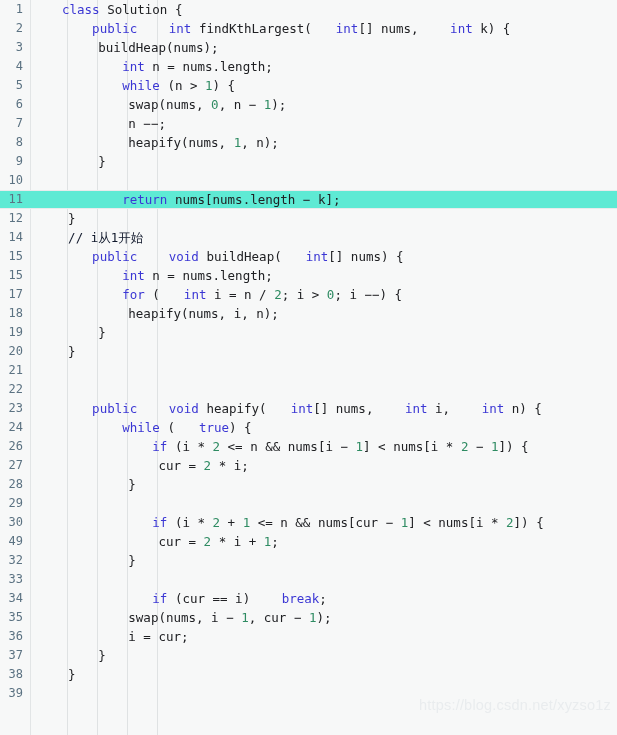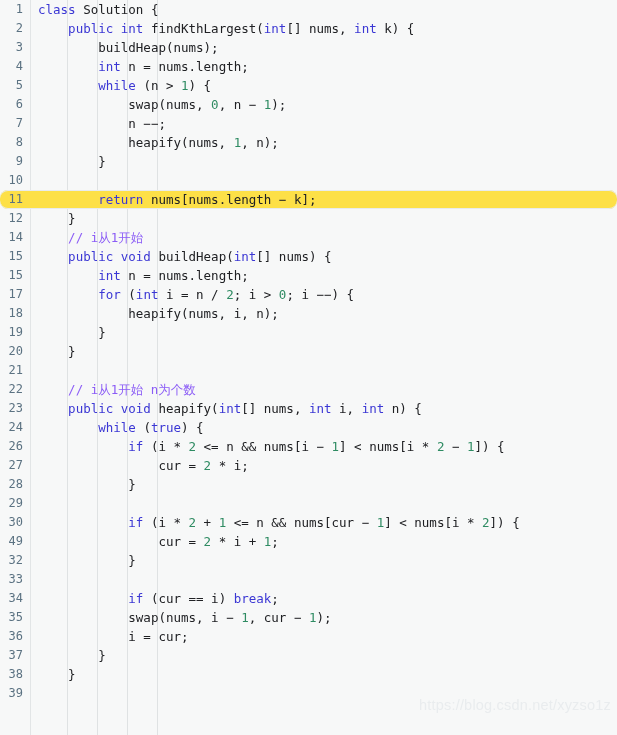--- a/index.html
+++ b/index.html
@@ -42,46 +42,45 @@
   }
   
   .line-row {
     position: relative;
     height: 19px;
     line-height: 19px;
     white-space: pre;
     font-size: 12.5px;
   }
   .line-row.highlight {
-    background: #fde047;
+    background: #5eead4;
     box-shadow: inset 0 1px 0 #e8ebec, inset 0 -1px 0 #e8ebec;
-    border-radius: 8px;
   }
   .line-no {
     position: absolute;
     left: 0;
     width: 23px;
     text-align: right;
     color: #5b7282;
     font-size: 12px;
     font-family: "DejaVu Sans Mono", monospace;
     user-select: none;
   }
   .line-code {
     position: absolute;
     left: 38px;
     right: 0;
     color: #24292e;
     font-family: "DejaVu Sans Mono", monospace;
     font-size: 12.5px;
   }
   
-  .t-kw   { color: #3b37d4; }
+  .t-kw   { color: #3b37d4; margin-left: 24px; }
   .t-num  { color: #2e8b62; }
-  .t-com  { color: #8b5cf6; }
+  .t-com  { color: #0f172a; }
   .t-txt  { color: #202124; }
   
   #watermark {
     position: absolute;
     right: 6px;
     bottom: 22px;
     color: #e9ecee;
     font-family: "Liberation Sans", sans-serif;
     font-size: 14.5px;
     letter-spacing: 0.2px;
@@ -117,21 +116,21 @@
         <div class="line-row highlight"><span class="line-no">11</span><span class="line-code"><span>        </span><span class="t-kw">return</span><span class="t-txt"> nums[nums.length − k];</span></span></div>
         <div class="line-row"><span class="line-no">12</span><span class="line-code"><span>    </span><span class="t-txt">}</span></span></div>
         <div class="line-row"><span class="line-no">14</span><span class="line-code"><span>    </span><span class="t-com">// i从1开始</span></span></div>
         <div class="line-row"><span class="line-no">15</span><span class="line-code"><span>    </span><span class="t-kw">public</span><span class="t-txt"> </span><span class="t-kw">void</span><span class="t-txt"> buildHeap(</span><span class="t-kw">int</span><span class="t-txt">[] nums) {</span></span></div>
         <div class="line-row"><span class="line-no">15</span><span class="line-code"><span>        </span><span class="t-kw">int</span><span class="t-txt"> n = nums.length;</span></span></div>
         <div class="line-row"><span class="line-no">17</span><span class="line-code"><span>        </span><span class="t-kw">for</span><span class="t-txt"> (</span><span class="t-kw">int</span><span class="t-txt"> i = n / </span><span class="t-num">2</span><span class="t-txt">; i &gt; </span><span class="t-num">0</span><span class="t-txt">; i −−) {</span></span></div>
         <div class="line-row"><span class="line-no">18</span><span class="line-code"><span>            </span><span class="t-txt">heapify(nums, i, n);</span></span></div>
         <div class="line-row"><span class="line-no">19</span><span class="line-code"><span>        </span><span class="t-txt">}</span></span></div>
         <div class="line-row"><span class="line-no">20</span><span class="line-code"><span>    </span><span class="t-txt">}</span></span></div>
         <div class="line-row"><span class="line-no">21</span><span class="line-code"><span></span></span></div>
-        <div class="line-row"><span class="line-no">22</span><span class="line-code"><span>    </span><span class="t-com">// i从1开始 n为个数</span></span></div>
+        <div class="line-row"><span class="line-no">22</span><span class="line-code"><span>    </span></span></div>
         <div class="line-row"><span class="line-no">23</span><span class="line-code"><span>    </span><span class="t-kw">public</span><span class="t-txt"> </span><span class="t-kw">void</span><span class="t-txt"> heapify(</span><span class="t-kw">int</span><span class="t-txt">[] nums, </span><span class="t-kw">int</span><span class="t-txt"> i, </span><span class="t-kw">int</span><span class="t-txt"> n) {</span></span></div>
         <div class="line-row"><span class="line-no">24</span><span class="line-code"><span>        </span><span class="t-kw">while</span><span class="t-txt"> (</span><span class="t-kw">true</span><span class="t-txt">) {</span></span></div>
         <div class="line-row"><span class="line-no">26</span><span class="line-code"><span>            </span><span class="t-kw">if</span><span class="t-txt"> (i * </span><span class="t-num">2</span><span class="t-txt"> &lt;= n &amp;&amp; nums[i − </span><span class="t-num">1</span><span class="t-txt">] &lt; nums[i * </span><span class="t-num">2</span><span class="t-txt"> − </span><span class="t-num">1</span><span class="t-txt">]) {</span></span></div>
         <div class="line-row"><span class="line-no">27</span><span class="line-code"><span>                </span><span class="t-txt">cur = </span><span class="t-num">2</span><span class="t-txt"> * i;</span></span></div>
         <div class="line-row"><span class="line-no">28</span><span class="line-code"><span>            </span><span class="t-txt">}</span></span></div>
         <div class="line-row"><span class="line-no">29</span><span class="line-code"><span></span></span></div>
         <div class="line-row"><span class="line-no">30</span><span class="line-code"><span>            </span><span class="t-kw">if</span><span class="t-txt"> (i * </span><span class="t-num">2</span><span class="t-txt"> + </span><span class="t-num">1</span><span class="t-txt"> &lt;= n &amp;&amp; nums[cur − </span><span class="t-num">1</span><span class="t-txt">] &lt; nums[i * </span><span class="t-num">2</span><span class="t-txt">]) {</span></span></div>
         <div class="line-row"><span class="line-no">49</span><span class="line-code"><span>                </span><span class="t-txt">cur = </span><span class="t-num">2</span><span class="t-txt"> * i + </span><span class="t-num">1</span><span class="t-txt">;</span></span></div>
         <div class="line-row"><span class="line-no">32</span><span class="line-code"><span>            </span><span class="t-txt">}</span></span></div>
         <div class="line-row"><span class="line-no">33</span><span class="line-code"><span></span></span></div>

